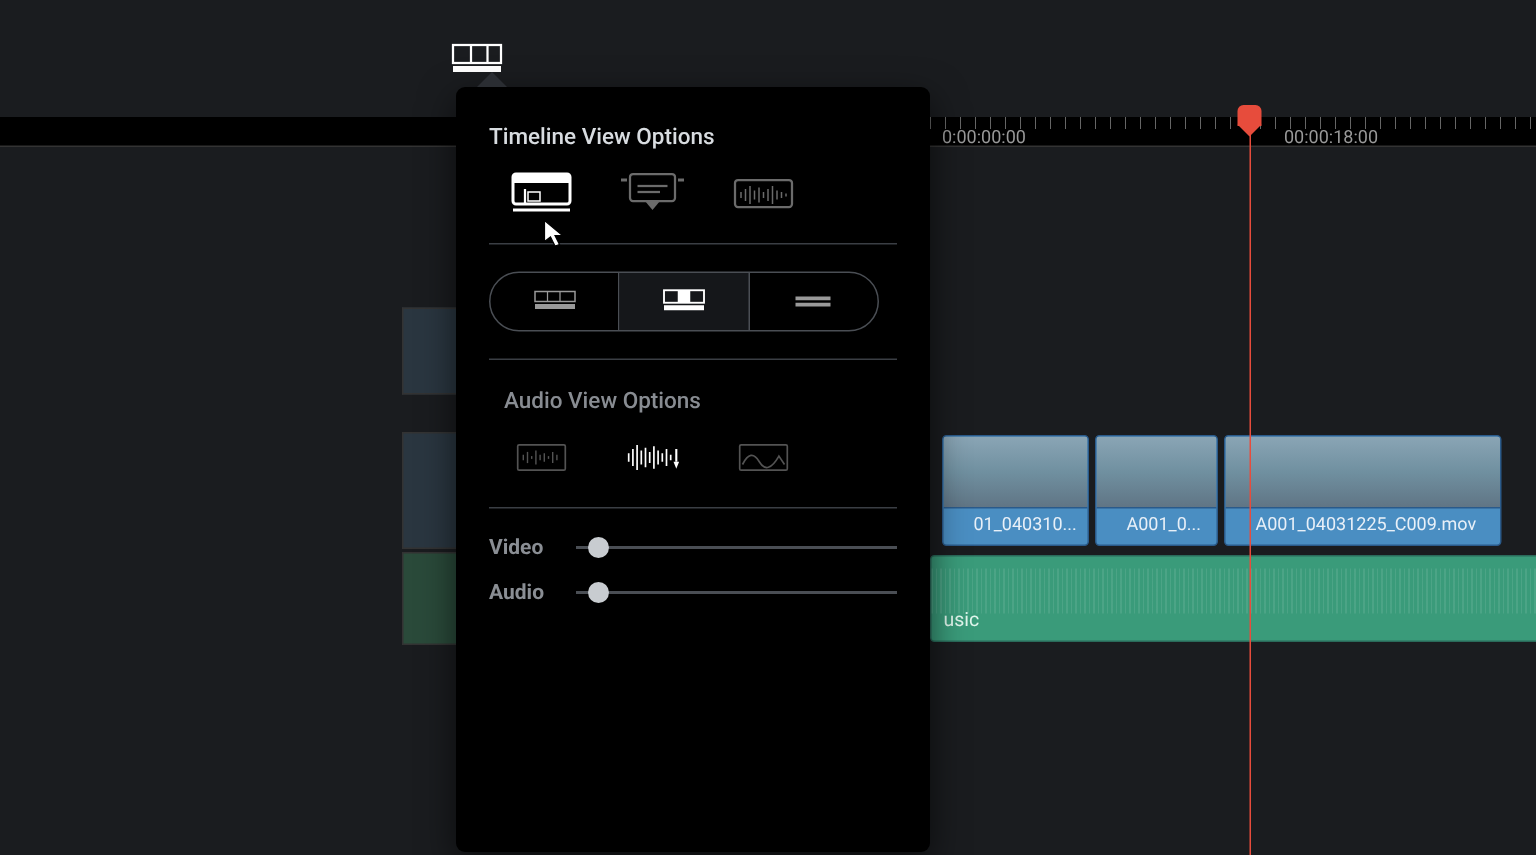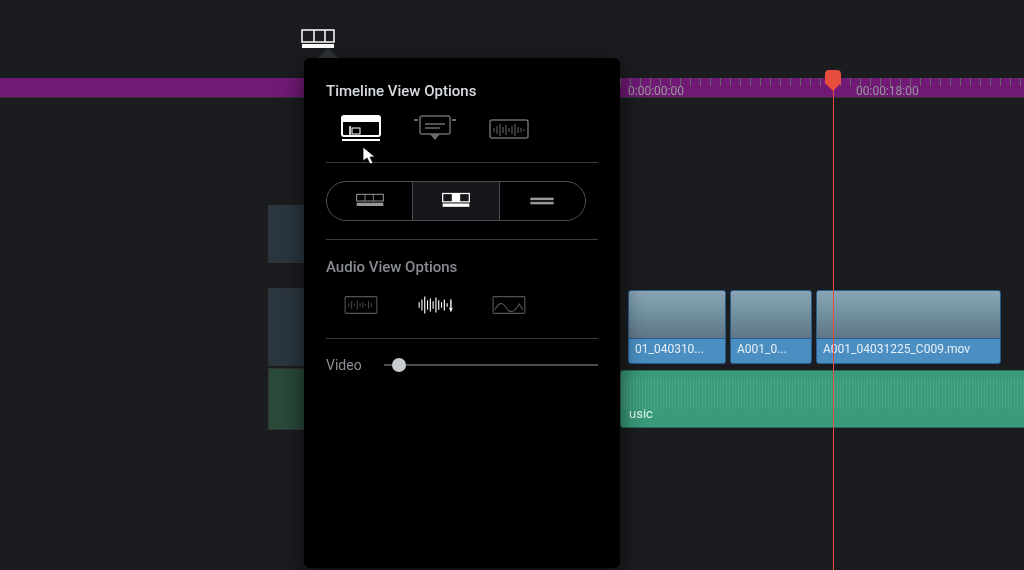--- a/index.html
+++ b/index.html
@@ -12,21 +12,21 @@
       position: relative;
     }
 
     
     .ruler {
       position: absolute;
       top: 78px;
       left: 0;
       right: 0;
       height: 20px;
-      background: #701a75;
+      background: #000000;
       border-bottom: 1px solid #333;
     }
     .ruler-ticks {
       position: absolute;
       top: 0;
       left: 620px;
       right: 0;
       height: 8px;
       background-image: repeating-linear-gradient(to right, #666 0, #666 1px, transparent 1px, transparent 10px);
     }
@@ -90,21 +90,21 @@
       border: 1px solid #2a5a8a;
       border-radius: 3px;
       overflow: hidden;
     }
     .clip-thumb {
       height: 48px;
       background: linear-gradient(180deg, #8aa5b5 0%, #7090a0 50%, #607585 100%);
       border-bottom: 1px solid #2a5a8a;
     }
     .clip-label {
-      padding: 3px 6px;
+      padding: 3px 20px;
       font-size: 12px;
       color: #e8f0f8;
       white-space: nowrap;
       overflow: hidden;
     }
     .clip1 { left: 628px; top: 290px; width: 98px; }
     .clip2 { left: 730px; top: 290px; width: 82px; }
     .clip3 { left: 816px; top: 290px; width: 185px; }
 
     
@@ -169,20 +169,21 @@
       border-bottom: 10px solid #2a2d32;
     }
     .section-title {
       color: #d8dce0;
       font-size: 15px;
       font-weight: 500;
       margin-bottom: 14px;
     }
     .section-title.dim {
       color: #888c92;
+      margin-left: 10px;
     }
     .icon-row {
       display: flex;
       gap: 28px;
       align-items: center;
       margin-bottom: 18px;
       padding-left: 12px;
     }
     .icon-btn {
       width: 46px;
@@ -223,20 +224,21 @@
     .segment.active {
       background: #15171a;
     }
 
     
     .slider-row {
       display: flex;
       align-items: flex-end;
       gap: 14px;
       margin-bottom: 14px;
+      font-weight: bold;
     }
     .slider-label {
       color: #8a8e94;
       font-size: 14px;
       width: 44px;
     }
     .slider {
       position: relative;
       flex: 1;
       height: 16px;
@@ -429,20 +431,27 @@
 
   <hr class="divider">
 
   <div class="slider-row">
     <div class="slider-label">Video</div>
     <div class="slider">
       <div class="slider-track"></div>
       <div class="slider-knob" style="left:8px"></div>
     </div>
   </div>
+  <div class="slider-row">
+    <div class="slider-label">Audio</div>
+    <div class="slider">
+      <div class="slider-track"></div>
+      <div class="slider-knob" style="left:8px"></div>
+    </div>
+  </div>
 
 </div>
 
 <div class="cursor-arrow">
   <svg viewBox="0 0 16 20" width="16" height="20">
     <path d="M1,1 L1,15 L5,12 L8,18 L11,17 L8,11 L13,11 Z" fill="#fff" stroke="#000" stroke-width="0.8"></path>
   </svg>
 </div>
 
 </body></html>

